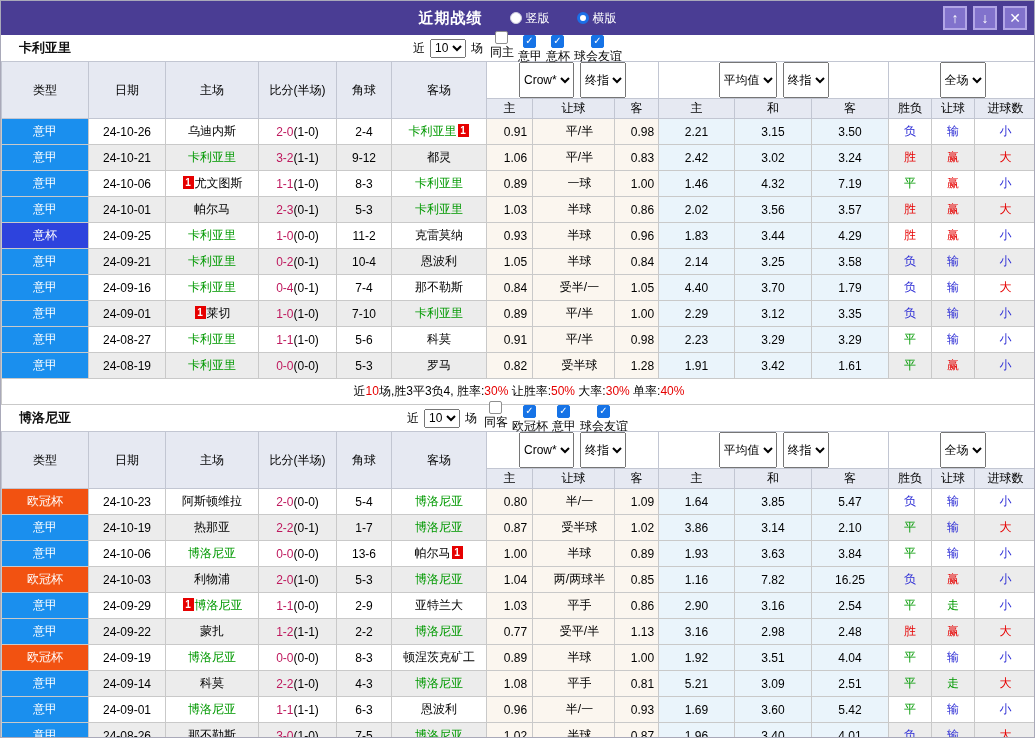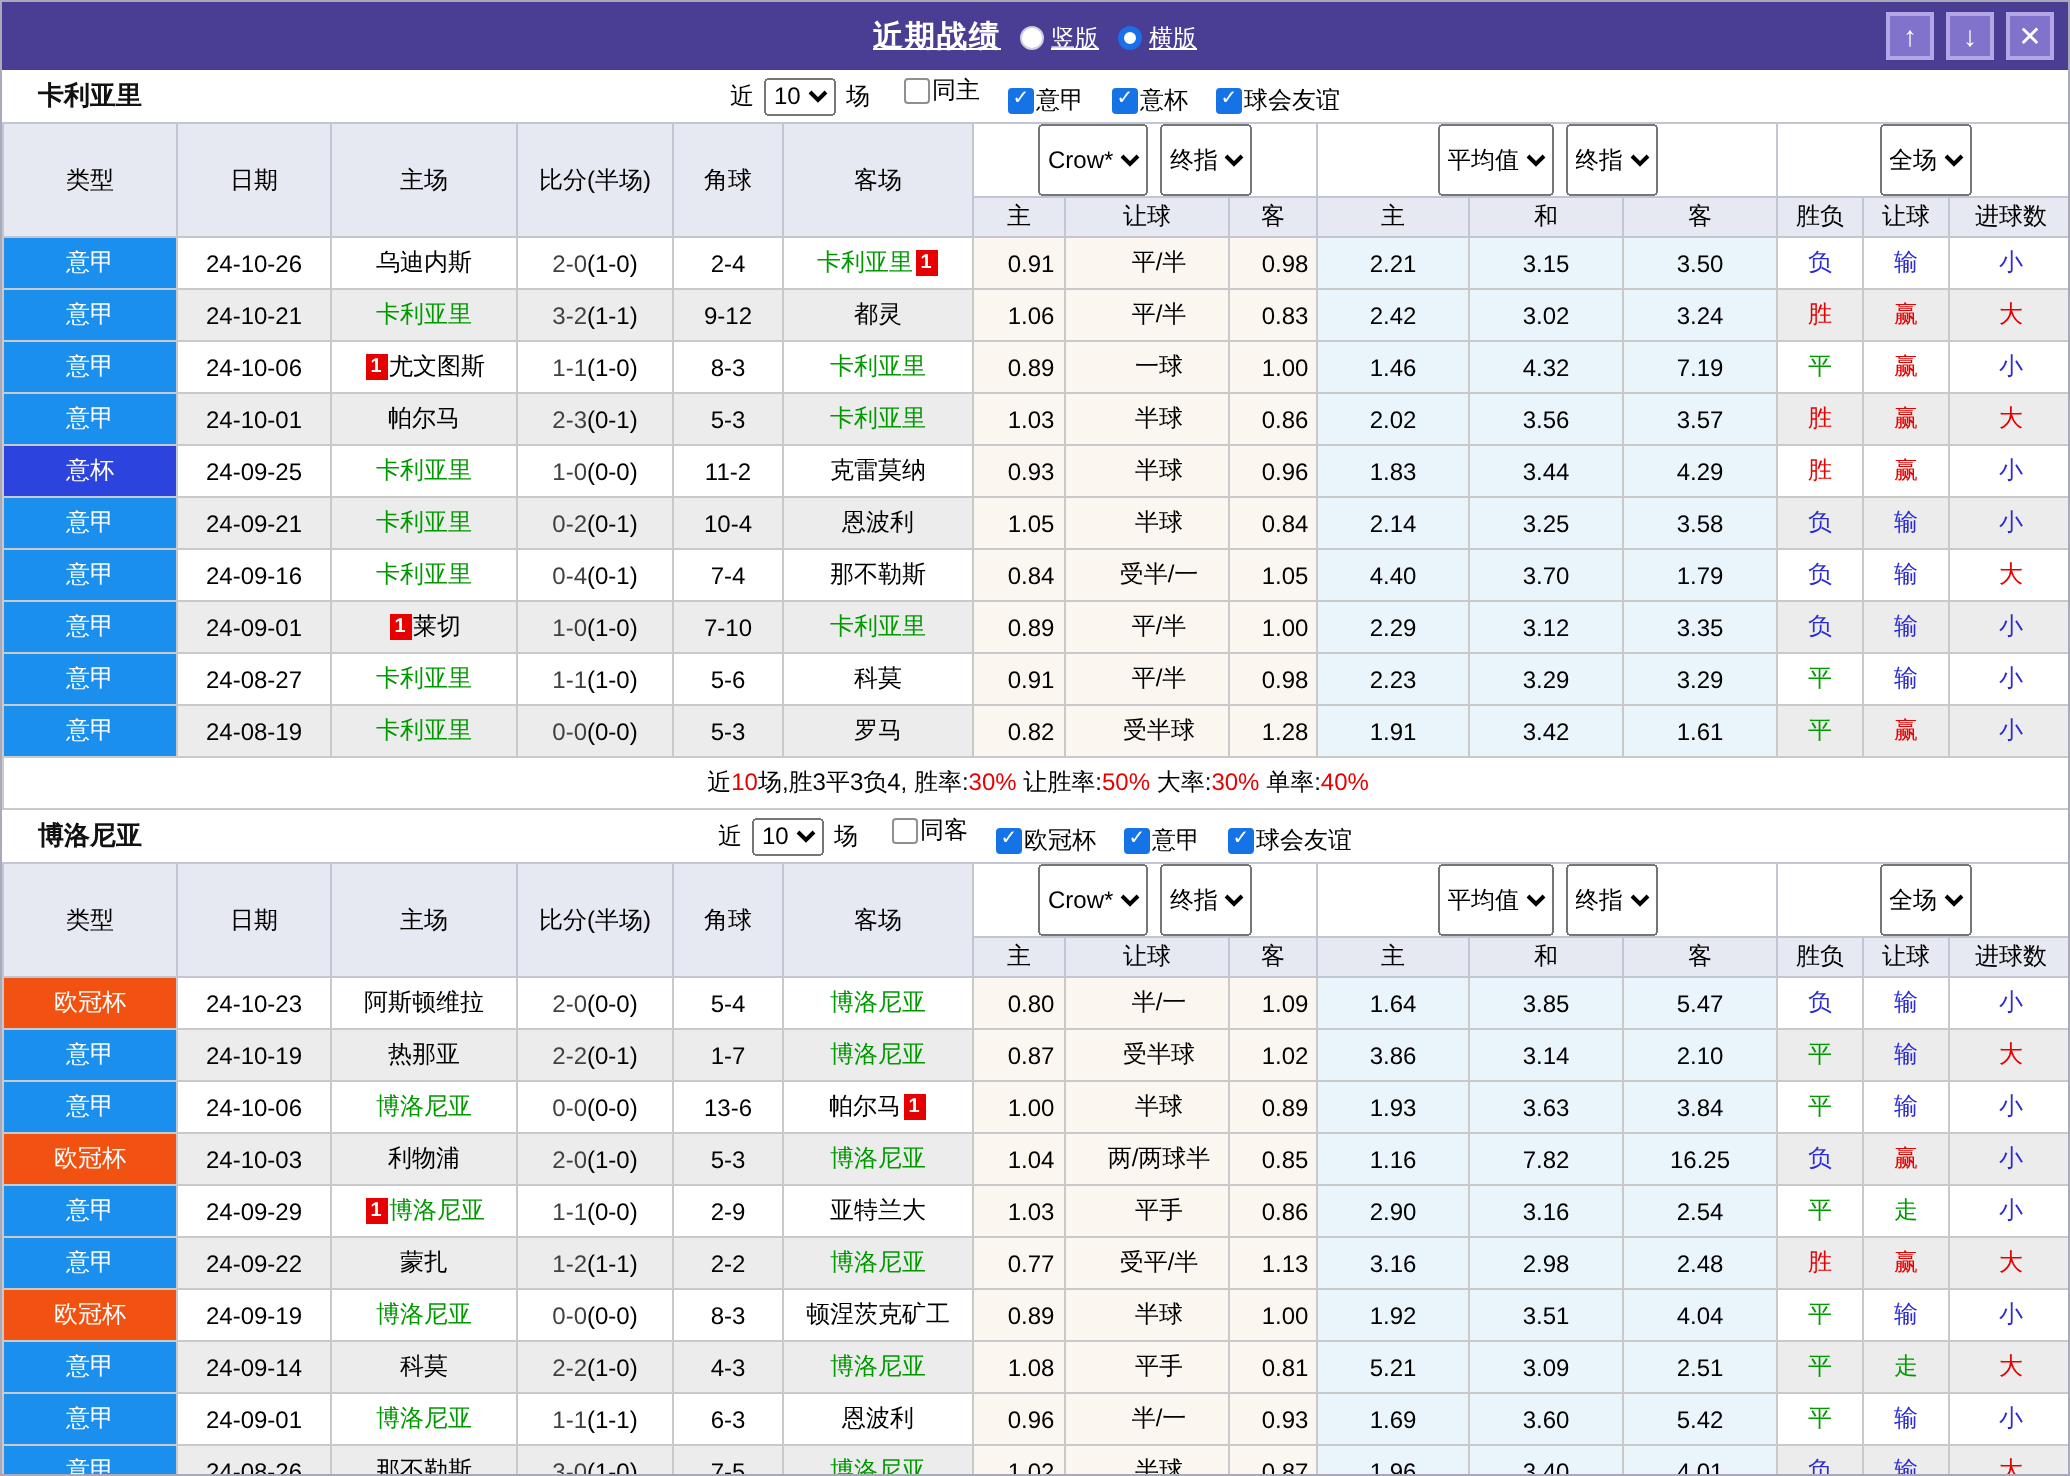--- a/index.html
+++ b/index.html
@@ -13,21 +13,21 @@
     border:1px solid #a9a9b9;
     background:#fff;
     overflow:hidden;
   }
   
   .titlebar {
     height:34px; background:#4a3d94;
     display:flex; align-items:center; justify-content:center;
     position:relative;
   }
-  .title-center { display:flex; align-items:flex-end; gap:9px; color:#fff;text-decoration:underline; }
+  .title-center { display:flex; align-items:center; gap:27px; color:#fff; }
   .title-text { font-weight:bold; font-size:15px; letter-spacing:1px; }
   .radio-item { display:flex; align-items:center; gap:4px; font-size:12px; cursor:pointer; color:#fff; }
   .radio {
     width:12px; height:12px; border-radius:50%;
     background:#fff; border:1px solid #cfcfe0; flex:0 0 auto;
   }
   .radio.checked { border:3.5px solid #1b6fe8; background:#fff; }
   .win-buttons { position:absolute; right:7px; top:5px; display:flex; gap:6px; }
   .win-btn {
     width:24px; height:24px;
@@ -38,21 +38,21 @@
   }
   
   .team-row {
     position:relative; height:26px;
     display:flex; align-items:center; justify-content:center;
     background:#fff;
   }
   .team-name { position:absolute; left:18px; font-size:13px; font-weight:bold; color:#111; }
   .filter { display:flex; align-items:center; gap:3px; font-size:12px; color:#000; }
   .filter select { font-size:12px; height:19px; margin:0 2px; }
-  .check-item { display:inline-flex; align-items:center; cursor:pointer; margin-left:14px; }
+  .check-item { display:inline-flex; align-items:center; cursor:pointer; margin-left:4px;flex-direction:column; }
   .cb {
     width:13px; height:13px; border:1px solid #8f8f8f; border-radius:2px;
     background:#fff; display:inline-flex; align-items:center; justify-content:center;
     margin-right:1px;
   }
   .cb.checked { background:#1673e6; border-color:#1673e6; }
   .cb.checked::after { content:"✓"; color:#fff; font-size:10px; font-weight:bold; line-height:1; }
   
   table { border-collapse:collapse; table-layout:fixed; width:1035px; }
   td {
@@ -61,21 +61,21 @@
     overflow:hidden; white-space:nowrap;
   }
   thead td { background:#e6e9f2; border-color:#c2c6d2; height:20px; }
   thead td.hsel { background:#fff; }
   thead td.hsel select { font-size:12px; height:36px; margin:0 3px; }
   tbody td { height:26px; background:#fff; }
   tbody tr.even td { background:#ececec; }
   tbody td.oddsbg { background:#fbf6ef !important;padding-left:12px; }
   tbody td.avgbg  { background:#eaf4fb !important; }
   td.typecell { color:#fff; }
-  .score-main { color:#404040; }
+  .score-main { color:#be185d; }
   .team-green { color:#009900; }
   .card {
     display:inline-block; background:#e60000; color:#fff;
     font-size:10px; font-weight:bold;
     width:11px; height:13px; line-height:13px;
     vertical-align:1px; margin:0 1px; text-align:center;
   }
   .res-red   { color:#e60000; }
   .res-green { color:#009900; }
   .res-blue  { color:#2b2bd5; }

